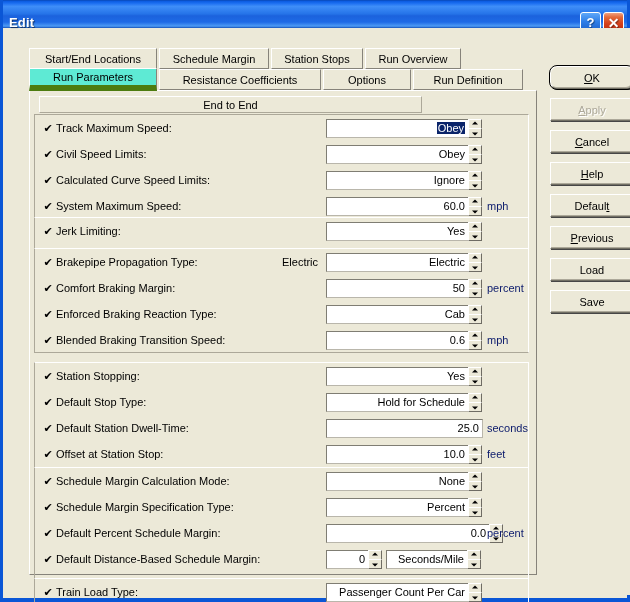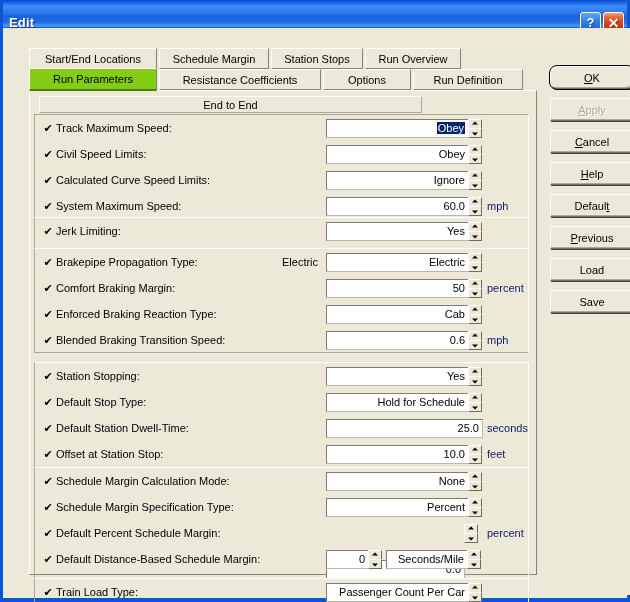--- a/index.html
+++ b/index.html
@@ -84,24 +84,24 @@
     display: flex; align-items: center; justify-content: center;
     padding: 0 6px;
     font-size: 11px;
     color: #000;
     cursor: pointer;
     margin-right: 2px;
     position: relative;
     white-space: nowrap;
   }
   .tab.active {
-    background: #84cc16;
+    background: #5eead4;
     height: 23px;
     margin-top: -1px;
-    border-bottom: 2px solid #4d7c0f;
+    border-bottom: 6px solid #4d7c0f;
     z-index: 4;
     font-weight: normal;
   }
   .tabpage {
     position: absolute;
     left: 0; top: 42px;
     width: 508px; height: 485px;
     background: #ece9d8;
     border: 1px solid #ffffff;
     border-right-color: #86837a;
@@ -471,21 +471,21 @@
                   <div class="spin">
                     <div class="up"></div>
                     <div class="down"></div>
                   </div>
                 </div>
               </div>
               <div class="row">
                 <span class="chk">✔</span>
                 <span class="lbl">Default Percent Schedule Margin:</span>
                 <div class="fieldwrap" style="left: 291px;">
-                  <div class="txtfield" style="width: 139px; margin-top: 36px;">0.0</div>
+                  <div class="txtfield" style="width: 164px;">0.0</div>
                   <div class="spin">
                     <div class="up"></div>
                     <div class="down"></div>
                   </div>
                 </div>
                 <span class="unit" style="left: 452px;">percent</span>
               </div>
               <div class="row">
                 <span class="chk">✔</span>
                 <span class="lbl">Default Distance-Based Schedule Margin:</span>

